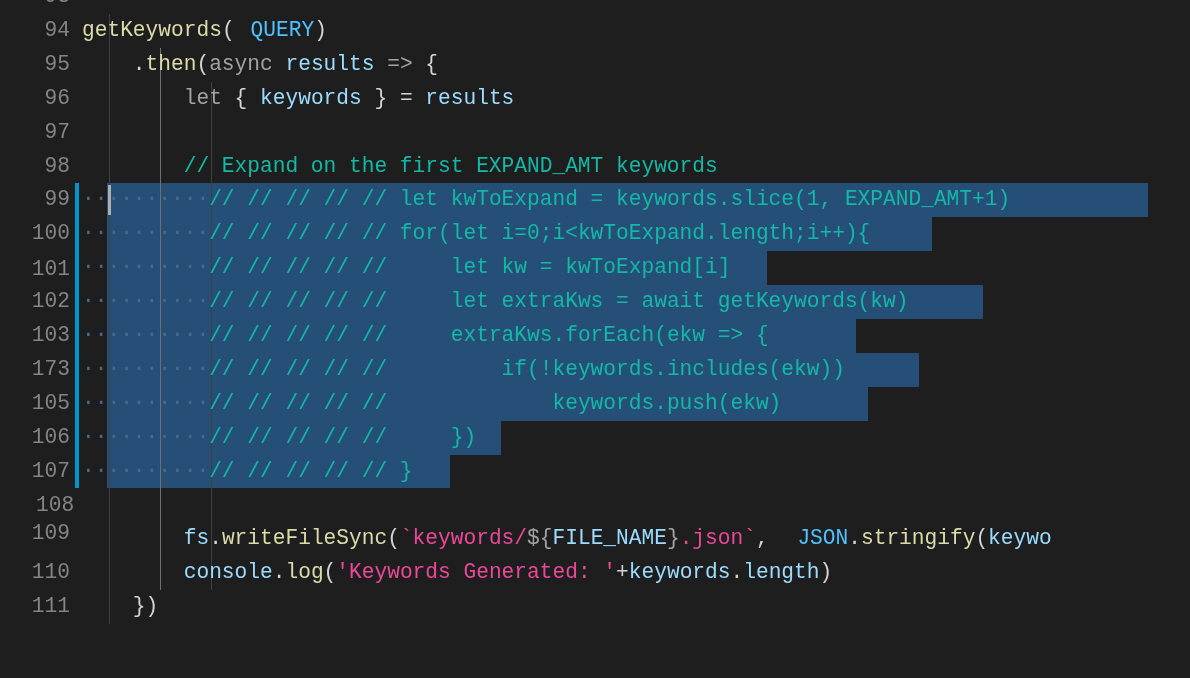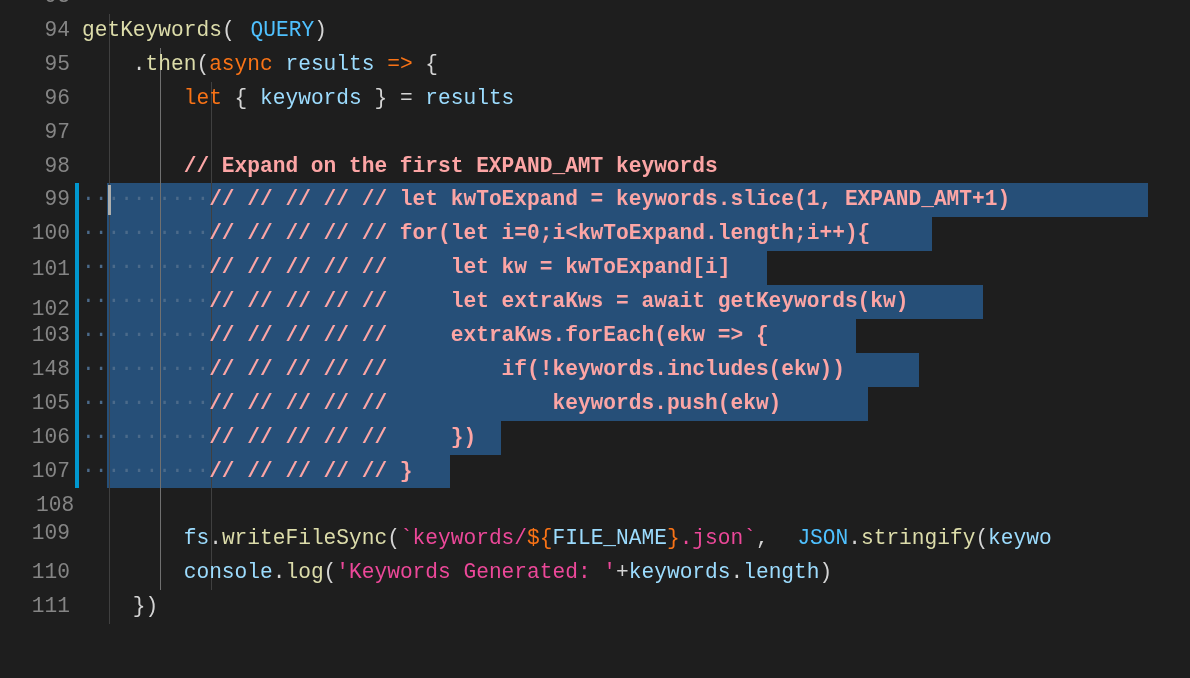--- a/index.html
+++ b/index.html
@@ -71,43 +71,43 @@
   .cursor {
     position: absolute;
     width: 2.5px;
     background: #aeafad;
     height: 30px;
   }
   
   .fn { color: #dcdcaa; }
   .id { color: #9cdcfe; }
   .const { color: #4fc1ff; margin-left: 16px; }
-  .tk-kw { color: #f97316; text-align: center; }
+  .tk-kw { color: #a3a3a3; text-align: center; }
   .pun { color: #d4d4d4; }
   .op { color: #d4d4d4; }
-  .cmt { color: #fca5a5; font-weight: bold; }
+  .cmt { color: #14b8a6; }
   .str { color: #ec4899; }
 </style>
 </head>
 <body>
 
 <div class="editor">
   <div class="gutter" id="gutter">
       <div class="line-num" style="top: -20px;">93</div>
       <div class="line-num" style="top: 13.9px;">94</div>
       <div class="line-num" style="top: 47.8px;">95</div>
       <div class="line-num" style="top: 81.7px;">96</div>
       <div class="line-num" style="top: 115.6px;">97</div>
       <div class="line-num" style="top: 149.5px;">98</div>
       <div class="line-num" style="top: 183.4px;">99</div>
       <div class="line-num" style="top: 217.3px;">100</div>
       <div class="line-num" style="top: 253px;">101</div>
-      <div class="line-num" style="top: 285.1px; margin-top: 8px;">102</div>
+      <div class="line-num" style="top: 285.1px;">102</div>
       <div class="line-num" style="top: 319px;">103</div>
-      <div class="line-num" style="top: 352.9px;">148</div>
+      <div class="line-num" style="top: 352.9px;">173</div>
       <div class="line-num" style="top: 386.8px;">105</div>
       <div class="line-num" style="top: 420.7px; padding-left: 28px;">106</div>
       <div class="line-num" style="top: 454.6px;">107</div>
       <div class="line-num" style="top: 488.5px; padding-left: 36px;">108</div>
       <div class="line-num" style="top: 517px;">109</div>
       <div class="line-num" style="top: 556.3px;">110</div>
       <div class="line-num" style="top: 590.2px;">111</div>
       <div class="change-bar" style="top: 183.4px; height: 305.1px;"></div>
     </div>
   <div class="code" id="code"><div class="sel-row" style="top: 183.4px;"><span class="sel-seg" style="width: 25.37px;"></span><span class="sel-seg sel-on" style="width: 1040.17px;"></span></div><div class="sel-row" style="top: 217.3px;"><span class="sel-seg" style="width: 25.37px;"></span><span class="sel-seg sel-on" style="width: 824.525px;"></span></div><div class="sel-row" style="top: 251.2px;"><span class="sel-seg" style="width: 25.37px;"></span><span class="sel-seg sel-on" style="width: 659.62px;"></span></div><div class="sel-row" style="top: 285.1px;"><span class="sel-seg" style="width: 25.37px;"></span><span class="sel-seg sel-on" style="width: 875.265px;"></span></div><div class="sel-row" style="top: 319px;"><span class="sel-seg" style="width: 25.37px;"></span><span class="sel-seg sel-on" style="width: 748.415px;"></span></div><div class="sel-row" style="top: 352.9px;"><span class="sel-seg" style="width: 25.37px;"></span><span class="sel-seg sel-on" style="width: 811.84px;"></span></div><div class="sel-row" style="top: 386.8px;"><span class="sel-seg" style="width: 25.37px;"></span><span class="sel-seg sel-on" style="width: 761.1px;"></span></div><div class="sel-row" style="top: 420.7px;"><span class="sel-seg" style="width: 25.37px;"></span><span class="sel-seg sel-on" style="width: 393.235px;"></span></div><div class="sel-row" style="top: 454.6px;"><span class="sel-seg" style="width: 25.37px;"></span><span class="sel-seg sel-on" style="width: 342.495px;"></span></div><div class="indent-guide" style="left: 27.37px; top: 13.9px; height: 610.2px;"></div><div class="indent-guide strong" style="left: 78.11px; top: 47.8px; height: 542.4px;"></div><div class="indent-guide" style="left: 128.85px; top: 81.7px; height: 508.5px;"></div><div class="code-line" style="top: -20px;"></div><div class="code-line" style="top: 13.9px;"><span class="fn">getKeywords</span><span class="pun">(</span><span class="const">QUERY</span><span class="pun">)</span></div><div class="code-line" style="top: 47.8px;"><span class="pun">    .</span><span class="fn">then</span><span class="pun">(</span><span class="tk-kw">async</span><span class="pun"> </span><span class="id">results</span><span class="pun"> </span><span class="tk-kw">=&gt;</span><span class="pun"> {</span></div><div class="code-line" style="top: 81.7px;"><span class="pun">        </span><span class="tk-kw">let</span><span class="pun"> { </span><span class="id">keywords</span><span class="pun"> } = </span><span class="id">results</span></div><div class="code-line" style="top: 115.6px;"></div><div class="code-line" style="top: 149.5px;"><span class="pun">        </span><span class="cmt">// Expand on the first EXPAND_AMT keywords</span></div><div class="code-line" style="top: 183.4px;"><span style="color: rgb(75, 106, 138);">··········</span><span class="cmt">// // // // // let kwToExpand = keywords.slice(1, EXPAND_AMT+1)</span></div><div class="code-line" style="top: 217.3px;"><span style="color: rgb(75, 106, 138);">··········</span><span class="cmt">// // // // // for(let i=0;i&lt;kwToExpand.length;i++){</span></div><div class="code-line" style="top: 251.2px;"><span style="color: rgb(75, 106, 138);">··········</span><span class="cmt">// // // // //     let kw = kwToExpand[i]</span></div><div class="code-line" style="top: 285.1px;"><span style="color: rgb(75, 106, 138);">··········</span><span class="cmt">// // // // //     let extraKws = await getKeywords(kw)</span></div><div class="code-line" style="top: 319px;"><span style="color: rgb(75, 106, 138);">··········</span><span class="cmt">// // // // //     extraKws.forEach(ekw =&gt; {</span></div><div class="code-line" style="top: 352.9px;"><span style="color: rgb(75, 106, 138);">··········</span><span class="cmt">// // // // //         if(!keywords.includes(ekw))</span></div><div class="code-line" style="top: 386.8px;"><span style="color: rgb(75, 106, 138);">··········</span><span class="cmt">// // // // //             keywords.push(ekw)</span></div><div class="code-line" style="top: 420.7px;"><span style="color: rgb(75, 106, 138);">··········</span><span class="cmt">// // // // //     })</span></div><div class="code-line" style="top: 454.6px;"><span style="color: rgb(75, 106, 138);">··········</span><span class="cmt">// // // // // }</span></div><div class="code-line" style="top: 488.5px;"></div><div class="code-line" style="top: 522.4px;"><span class="pun">        </span><span class="id">fs</span><span class="pun">.</span><span class="fn">writeFileSync</span><span class="pun">(</span><span class="str">`keywords/</span><span class="tk-kw">${</span><span class="id">FILE_NAME</span><span class="tk-kw">}</span><span class="str">.json`</span><span class="pun">, </span><span class="const">JSON</span><span class="pun">.</span><span class="fn">stringify</span><span class="pun">(</span><span class="id">keywo</span></div><div class="code-line" style="top: 556.3px;"><span class="pun">        </span><span class="id">console</span><span class="pun">.</span><span class="fn">log</span><span class="pun">(</span><span class="str">'Keywords Generated: '</span><span class="op">+</span><span class="id">keywords</span><span class="pun">.</span><span class="id">length</span><span class="pun">)</span></div><div class="code-line" style="top: 590.2px;"><span class="pun">    })</span></div><div class="cursor" style="top: 185.4px; left: 26.37px;"></div></div>

